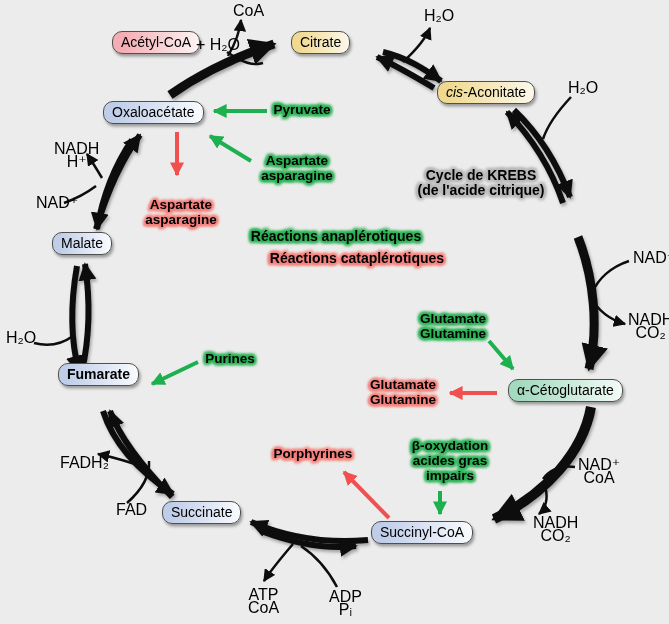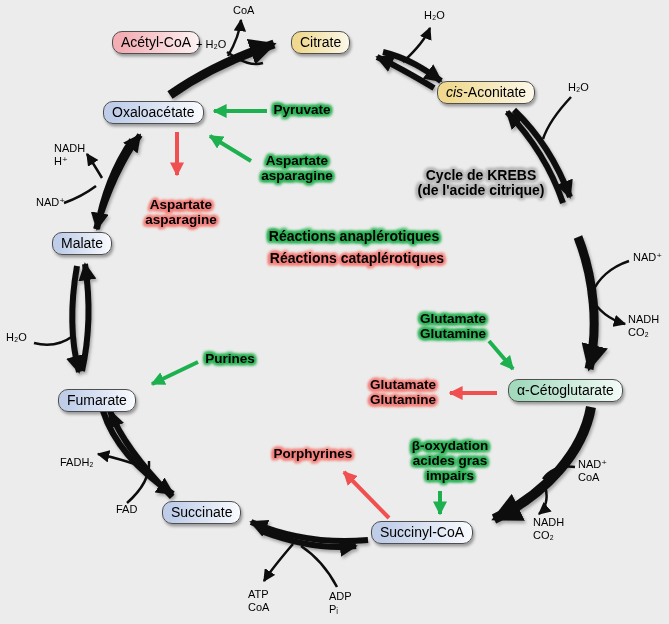--- a/index.html
+++ b/index.html
@@ -30,21 +30,21 @@
       2px 2px 3px #2eb457,-2px 2px 3px #2eb457,2px -2px 3px #2eb457,-2px -2px 3px #2eb457; }
   .hl.red { text-shadow:0 0 3px #f5807f,0 0 3px #f5807f,0 0 4px #f5807f,
       2px 0 3px #f5807f,-2px 0 3px #f5807f,0 2px 3px #f5807f,0 -2px 3px #f5807f,
       2px 2px 3px #f5807f,-2px 2px 3px #f5807f,2px -2px 3px #f5807f,-2px 2px 3px #f5807f; }
   .hl.gray { text-shadow:0 0 3px #b8b8b8,0 0 3px #b8b8b8,0 0 4px #b8b8b8,
       2px 0 3px #b8b8b8,-2px 0 3px #b8b8b8,0 2px 3px #b8b8b8,0 -2px 3px #b8b8b8,
       2px 2px 3px #b8b8b8,-2px 2px 3px #b8b8b8,2px -2px 3px #b8b8b8,-2px -2px 3px #b8b8b8; }
   .hl.big { font-size:14px; }
 
   
-  .cf { position:absolute; font-size:11px; line-height:13px; white-space:nowrap; }
+  .cf { position:absolute; font-size:16px; line-height:13px; white-space:nowrap;text-align:center; }
 </style>
 </head>
 <body>
 
 <div class="stage">
 
   <svg class="arrow-layer" width="669" height="624" viewBox="0 0 669 624">
     <defs>
       <marker id="mb" viewBox="0 0 10 10" refX="9" refY="5" markerWidth="3" markerHeight="3" orient="auto">
         <path d="M0,0 L10,5 L0,10 z" fill="#0d0d0d"></path>
@@ -114,30 +114,30 @@
       <path marker-end="url(#mr)" d="M 389,518 L 344,472"></path>
     </g>
   </svg>
 
   <div class="box pink" style="left:112px; top:31px;text-align:right;"><span>Acétyl-CoA</span></div>
   <div class="box yellow" style="left:291px; top:31px;"><span>Citrate</span></div>
   <div class="box yellow" style="left:437px; top:81px;"><span class="it">cis</span><span>-Aconitate</span></div>
   <div class="box mint" style="left:508px; top:379px;"><span>α-Cétoglutarate</span></div>
   <div class="box blue" style="left:371px; top:521px;"><span>Succinyl-CoA</span></div>
   <div class="box blue" style="left:162px; top:501px;"><span>Succinate</span></div>
-  <div class="box blue" style="left:58px;  top:389px;"><span>Fumarate</span></div>
+  <div class="box blue" style="left:58px;  top:363px;font-weight:bold;"><span>Fumarate</span></div>
   <div class="box blue" style="left:52px;  top:232px;"><span>Malate</span></div>
   <div class="box blue" style="left:103px; top:101px;"><span>Oxaloacétate</span></div>
 
   <div class="hl gray big" style="left:481px; top:168px;">
     <div>Cycle de KREBS</div>
     <div>(de l'acide citrique)</div>
   </div>
 
-  <div class="hl green big" style="left:354px; top:229px;">Réactions anaplérotiques</div>
+  <div class="hl green big" style="left:336px; top:229px;">Réactions anaplérotiques</div>
   <div class="hl red big" style="left:357px; top:251px;">Réactions cataplérotiques</div>
 
   <div class="hl green" style="left:302px; top:102px;">Pyruvate</div>
   <div class="hl green" style="left:297px; top:153px;">
     <div>Aspartate</div>
     <div>asparagine</div>
   </div>
   <div class="hl green" style="left:453px; top:311px;">
     <div>Glutamate</div>
     <div>Glutamine</div>

